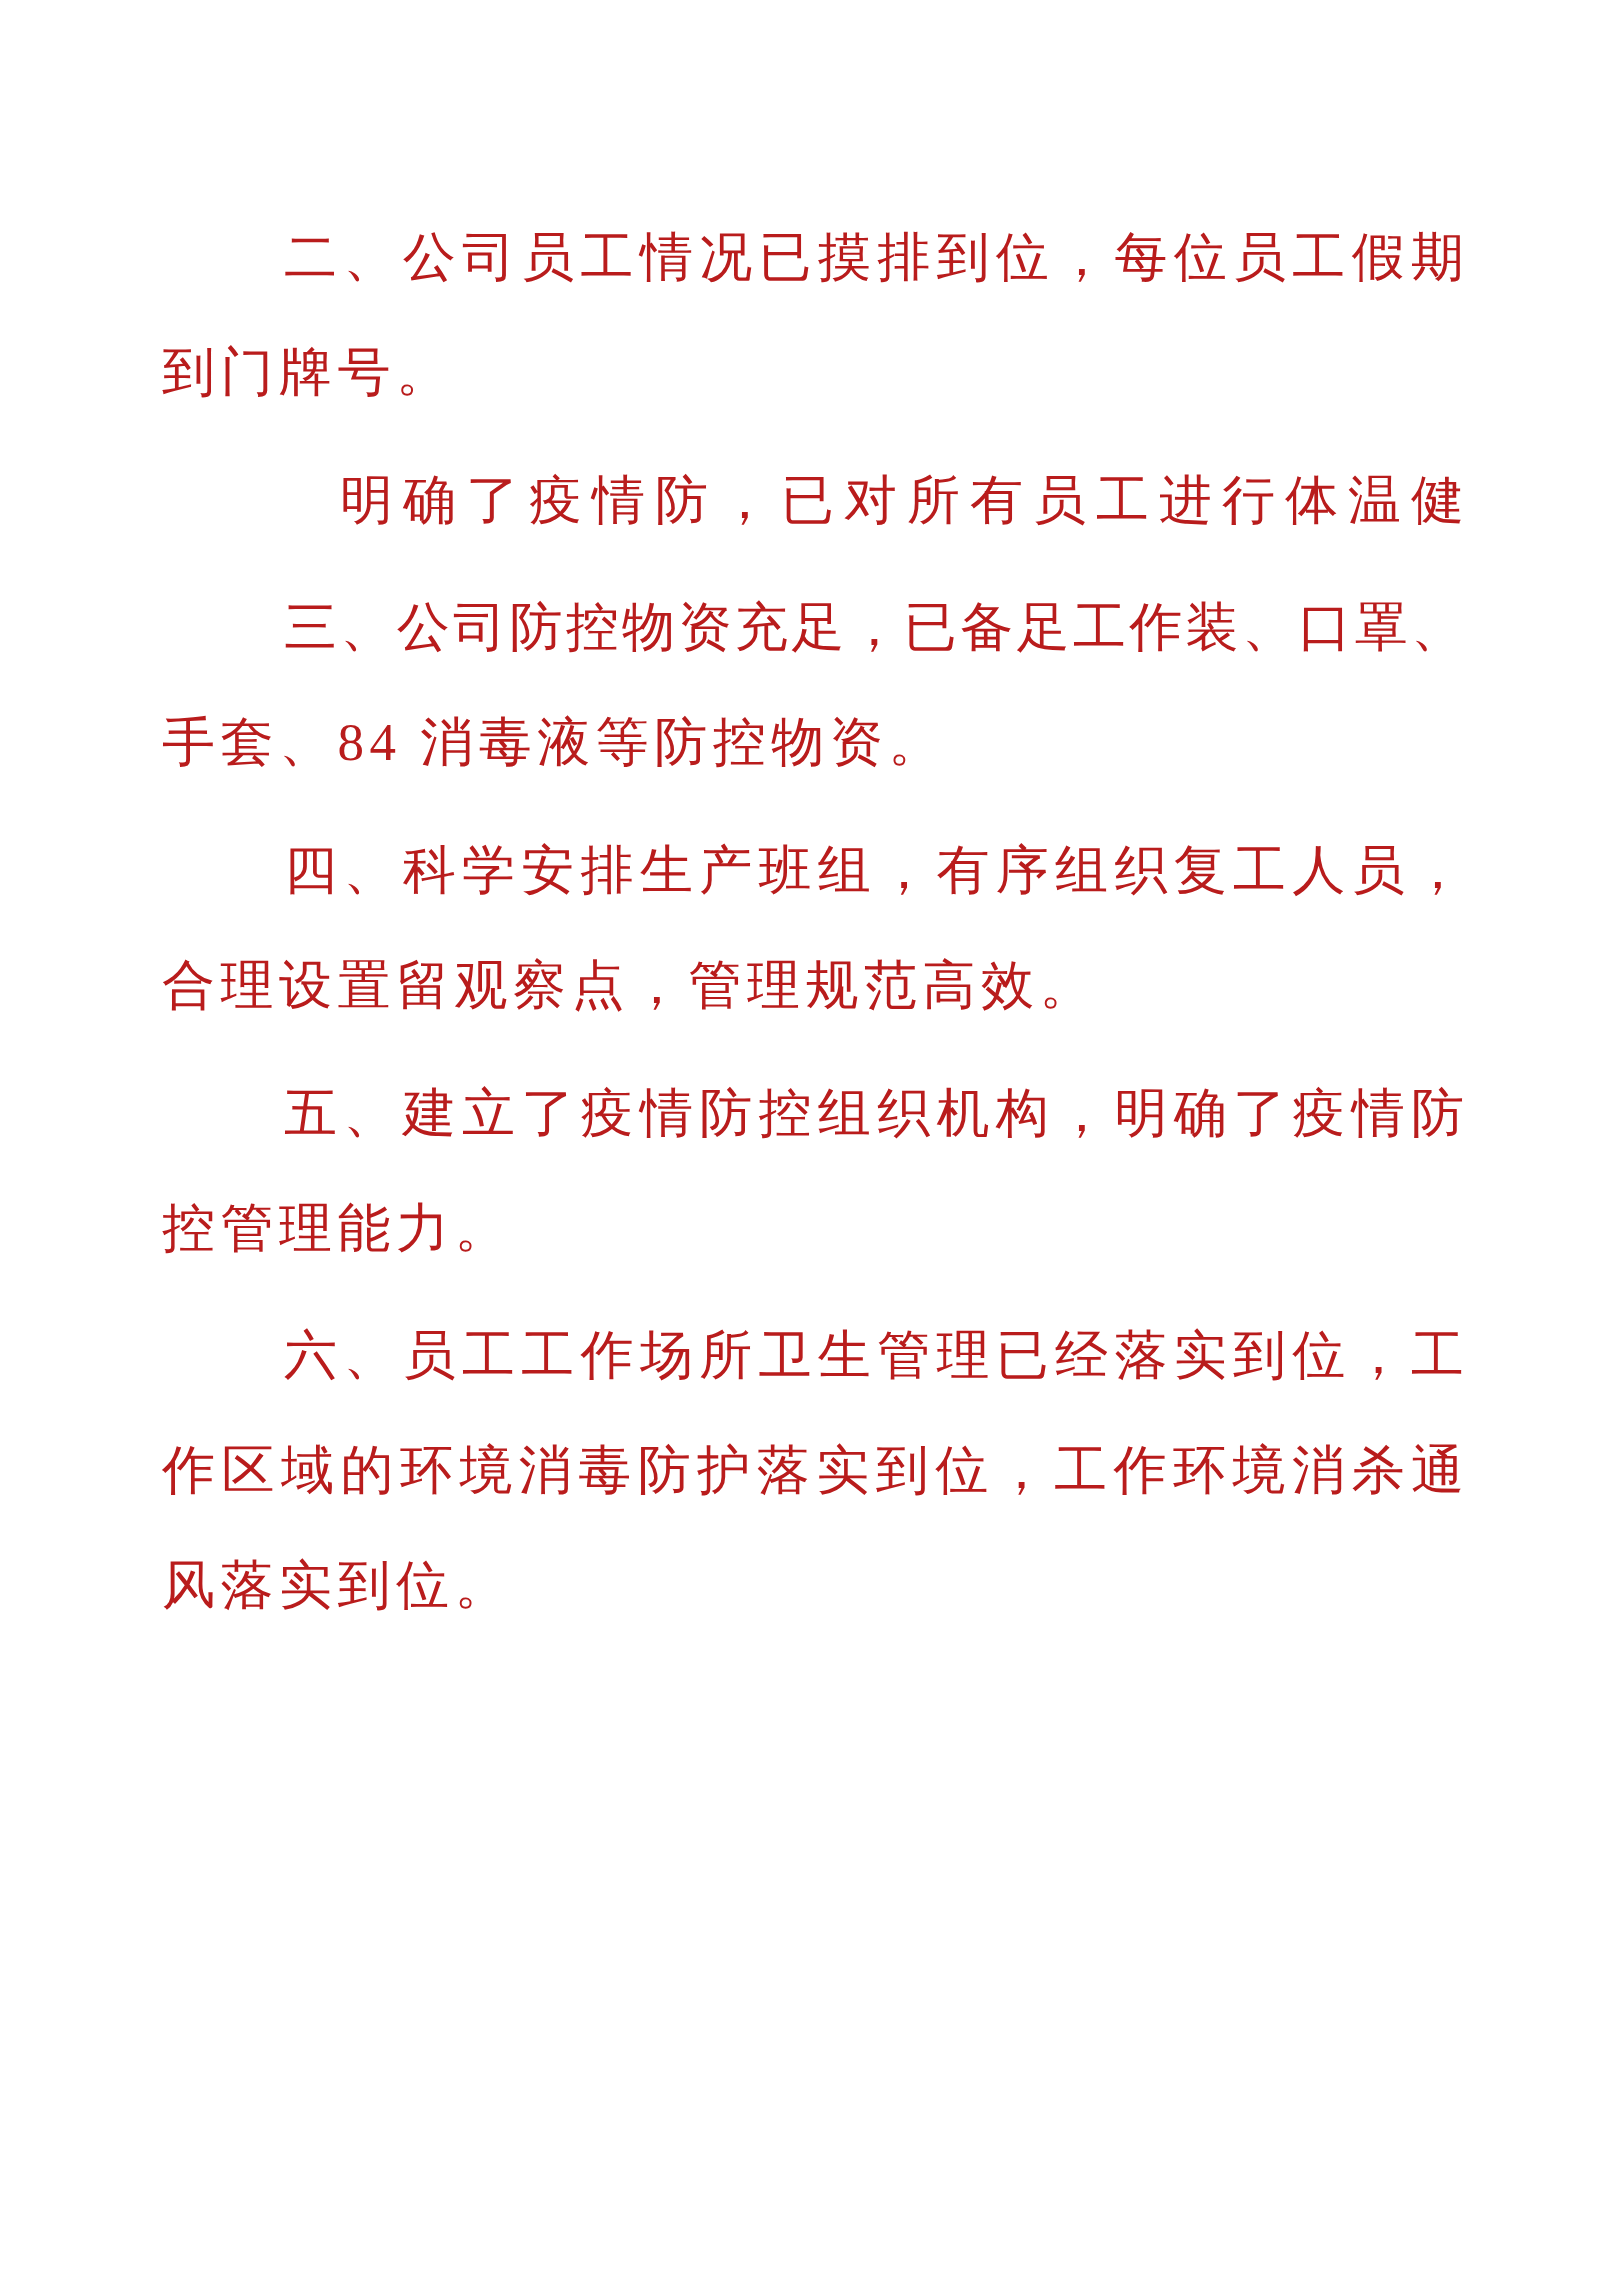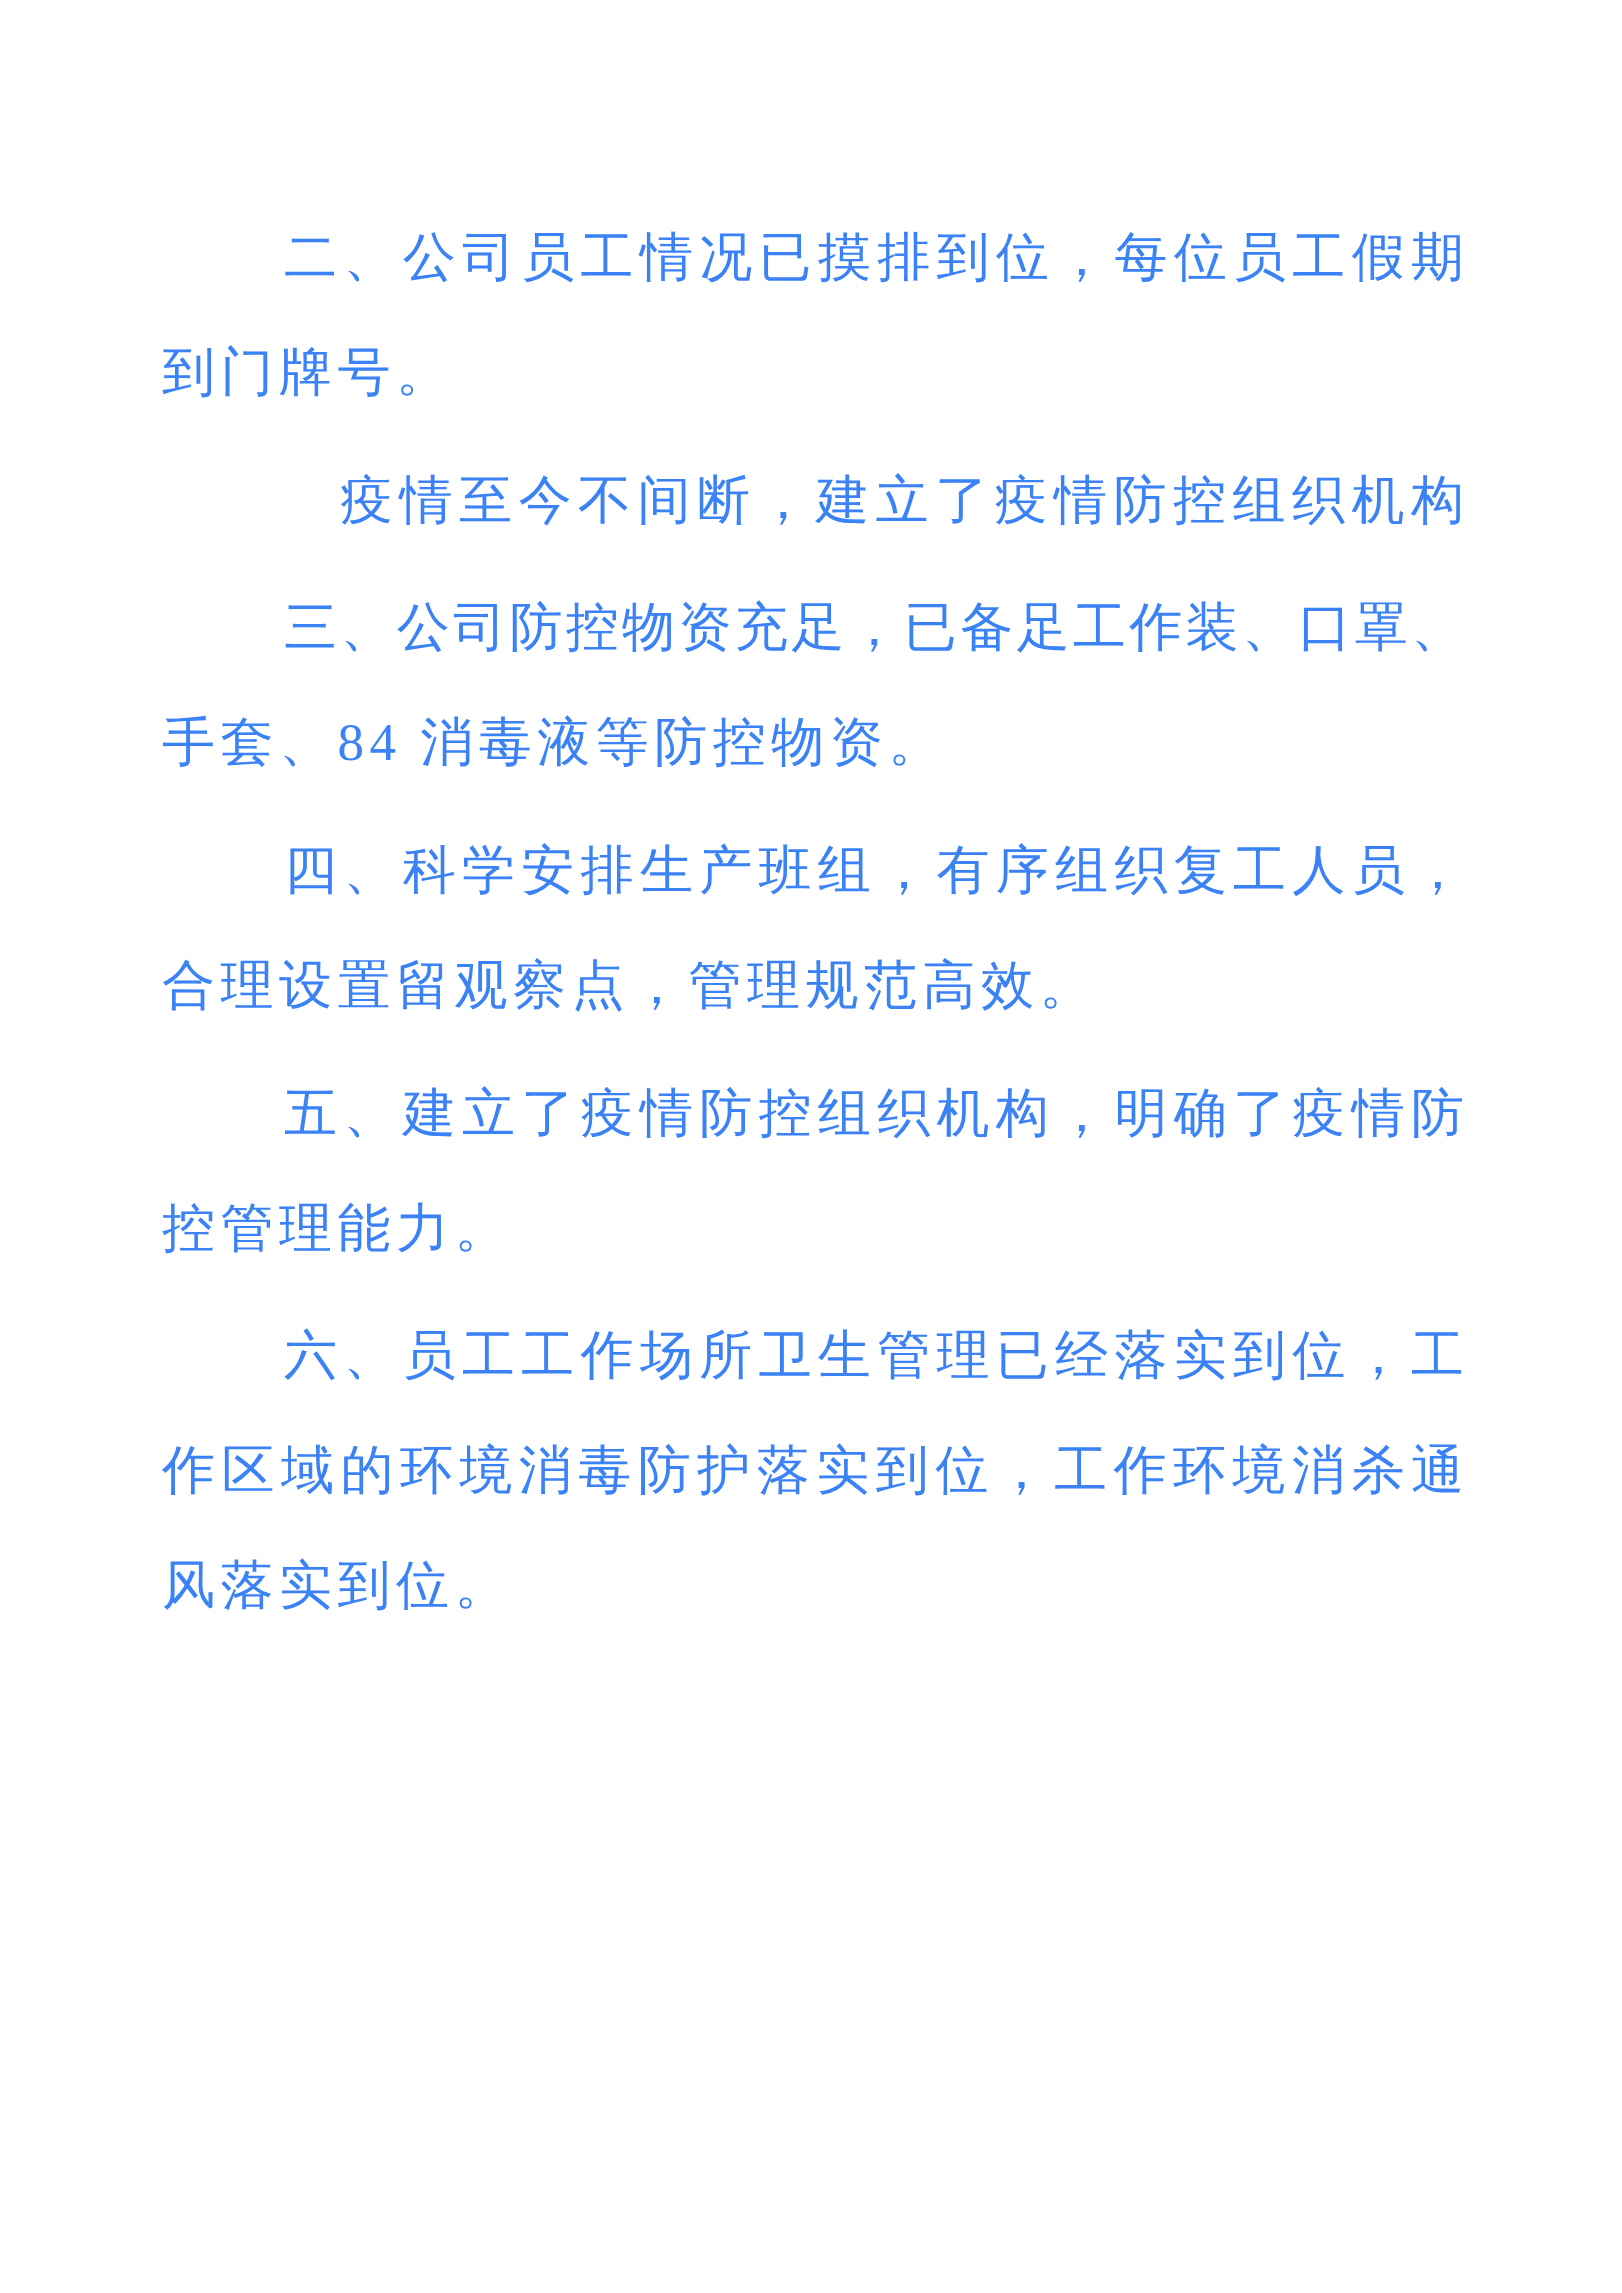--- a/index.html
+++ b/index.html
@@ -12,21 +12,21 @@
     color: #000000;
     padding: 200px 159px 0 162px;
     font-family: "Liberation Serif", "DejaVu Serif", serif;
     overflow: hidden;
   }
   .para { margin-bottom: 12.7px; }
   .line {
     font-size: 53px;
     line-height: 115px;
     height: 115px;
-    color: #3b82f6;
+    color: #b91c1c;
   }
   
   .line.fill {
     text-align: justify;
     text-align-last: justify;
     text-justify: inter-character;
   }
   
   .line.last {
     text-align: left;
@@ -39,21 +39,21 @@
 </head>
 <body>
 
 <div class="page">
   <div>
       <div class="para">
         <div class="line fill indent-2">二、公司员工情况已摸排到位，每位员工假期</div>
         <div class="line last">到门牌号。</div>
       </div>
       <div class="para">
-        <div class="line fill indent-3">疫情至今不间断，建立了疫情防控组织机构</div>
+        <div class="line fill indent-3">明确了疫情防，已对所有员工进行体温健</div>
       </div>
       <div class="para">
         <div class="line fill indent-2">三、公司防控物资充足，已备足工作装、口罩、</div>
         <div class="line last">手套、84 消毒液等防控物资。</div>
       </div>
       <div class="para">
         <div class="line fill indent-2">四、科学安排生产班组，有序组织复工人员，</div>
         <div class="line last">合理设置留观察点，管理规范高效。</div>
       </div>
       <div class="para">

